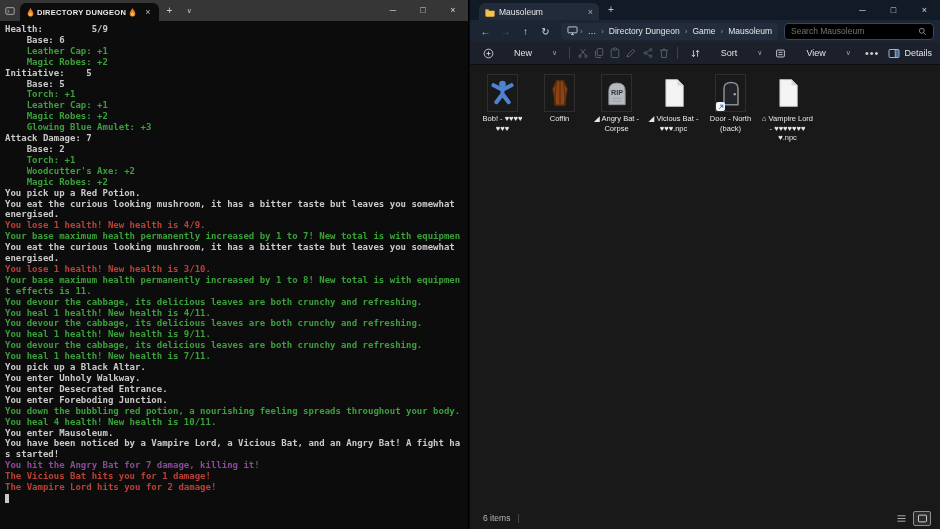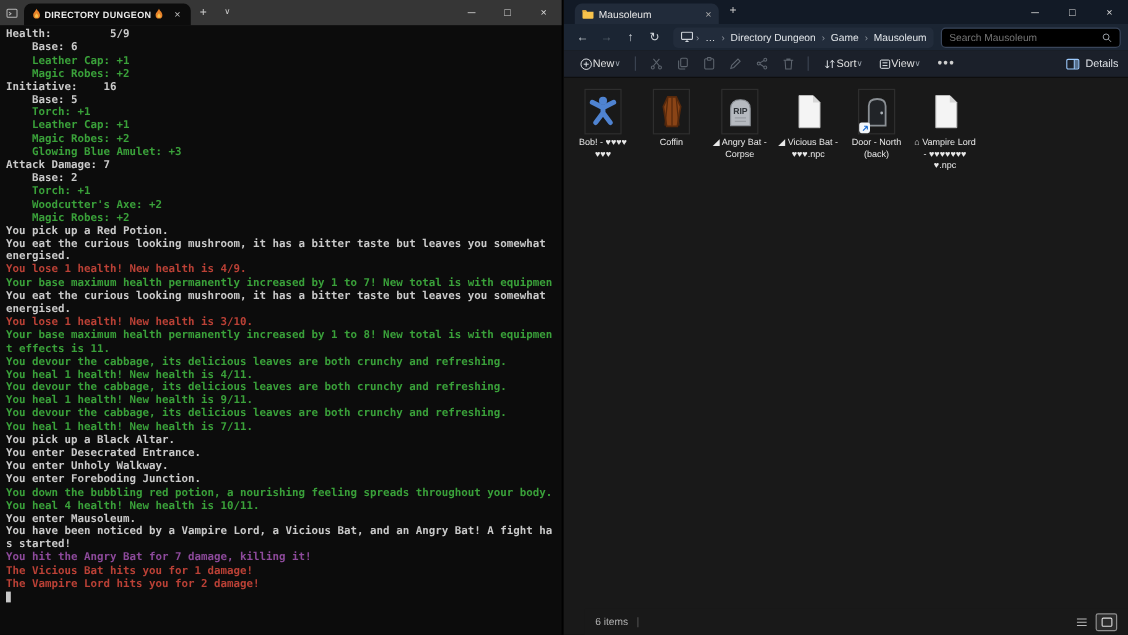--- a/index.html
+++ b/index.html
@@ -43,40 +43,40 @@
                   padding:0 6px; height:17px; flex:1; margin:0 5px; overflow:hidden; }
   .e-crumb { color:#e2e6ea; font-size:8.5px; padding:0 3px; white-space:nowrap; }
   .e-crumb-sep { color:#8a929c; font-size:8px; padding:0 1px; }
   .e-search { width:150px; height:17px; background:#000000; border:1px solid #39455a;
               border-radius:4px; display:flex; align-items:center; padding:0 6px; gap:4px; }
   .e-search input { flex:1; background:transparent; border:none; outline:none;
                     color:#a7b0bc; font-size:8.5px; font-family:inherit; min-width:0; }
 
   .e-commandbar { height:23px; background:#1b202a; display:flex; align-items:center;
                   padding:0 8px; gap:3px; border-bottom:1px solid #0e0e0e; }
-  .e-cmd { display:flex; align-items:center; gap:0; color:#e0e0e0; font-size:9px;
+  .e-cmd { display:flex; align-items:center; gap:20px; color:#e0e0e0; font-size:9px;
            padding:0 5px; height:19px; border-radius:3px; white-space:nowrap;text-align:right; }
   .e-chev { font-size:7px; color:#9aa3ad; }
   .e-cmd-icon { width:19px; height:19px; display:flex; align-items:center; justify-content:center; }
   .e-sep { width:1px; height:12px; background:#3a4250; margin:0 4px; }
   .e-more { color:#cfcfcf; font-size:11px; padding:0 6px; letter-spacing:1px; }
   .e-details-btn { margin-left:auto; display:flex; align-items:center; gap:4px; color:#dfe3e8; font-size:9px; }
 
   .e-content { height:442px; padding:6px 4px; display:flex; align-items:flex-start; }
   .file-item { width:57px; display:flex; flex-direction:column; align-items:center; gap:2px;
                padding:3px 0; border-radius:3px; }
   .file-icon { width:31px; height:38px; position:relative; display:flex;
                align-items:center; justify-content:center; }
   .file-icon.framed { border:1px solid #2e2e2e; }
   .badge { position:absolute; left:0; bottom:0; width:9px; height:9px; background:#f2f6fa;
            border-radius:2px; display:flex; align-items:center; justify-content:center; }
   .file-label { width:57px; color:#e8e8e8; font-size:7.5px; line-height:9.5px;
                 text-align:center; white-space:pre-line; }
 
-  .e-statusbar { position:absolute; left:17px; right:0; bottom:0; height:22px; display:flex;
+  .e-statusbar { position:absolute; left:4px; right:0; bottom:0; height:22px; display:flex;
                  align-items:center; padding:0 9px; gap:7px; background:#191919; }
   .e-status-text { color:#b4b4b4; font-size:8.5px; }
   .e-status-sep { color:#5a5a5a; font-size:9px; }
   .e-viewbtns { margin-left:auto; display:flex; gap:3px; }
   .e-viewbtn { width:18px; height:15px; display:flex; align-items:center; justify-content:center;
                border:1px solid transparent; border-radius:2px; }
   .e-viewbtn.active { border-color:#8f8f8f; background:#2b2b2b; }
 </style>
 </head>
 <body>
@@ -111,21 +111,21 @@
     <span class="t-winbtn">─</span>
     <span class="t-winbtn">□</span>
     <span class="t-winbtn">×</span>
   </div>
   <div class="t-body">
     <div>
         <div class="tl tw">Health:         5/9</div>
         <div class="tl tw">    Base: 6</div>
         <div class="tl tg">    Leather Cap: +1</div>
         <div class="tl tg">    Magic Robes: +2</div>
-        <div class="tl tw">Initiative:    16</div>
+        <div class="tl tw">Initiative:    5</div>
         <div class="tl tw">    Base: 5</div>
         <div class="tl tg">    Torch: +1</div>
         <div class="tl tg">    Leather Cap: +1</div>
         <div class="tl tg">    Magic Robes: +2</div>
         <div class="tl tg">    Glowing Blue Amulet: +3</div>
         <div class="tl tw">Attack Damage: 7</div>
         <div class="tl tw">    Base: 2</div>
         <div class="tl tg">    Torch: +1</div>
         <div class="tl tg">    Woodcutter's Axe: +2</div>
         <div class="tl tg">    Magic Robes: +2</div>
@@ -139,22 +139,22 @@
         <div class="tl tr">You lose 1 health! New health is 3/10.</div>
         <div class="tl tg">Your base maximum health permanently increased by 1 to 8! New total is with equipmen</div>
         <div class="tl tg">t effects is 11.</div>
         <div class="tl tg">You devour the cabbage, its delicious leaves are both crunchy and refreshing.</div>
         <div class="tl tg">You heal 1 health! New health is 4/11.</div>
         <div class="tl tg">You devour the cabbage, its delicious leaves are both crunchy and refreshing.</div>
         <div class="tl tg">You heal 1 health! New health is 9/11.</div>
         <div class="tl tg">You devour the cabbage, its delicious leaves are both crunchy and refreshing.</div>
         <div class="tl tg">You heal 1 health! New health is 7/11.</div>
         <div class="tl tw">You pick up a Black Altar.</div>
+        <div class="tl tw">You enter Unholy Walkway.</div>
         <div class="tl tw">You enter Desecrated Entrance.</div>
-        <div class="tl tw">You enter Unholy Walkway.</div>
         <div class="tl tw">You enter Foreboding Junction.</div>
         <div class="tl tg">You down the bubbling red potion, a nourishing feeling spreads throughout your body.</div>
         <div class="tl tg">You heal 4 health! New health is 10/11.</div>
         <div class="tl tw">You enter Mausoleum.</div>
         <div class="tl tw">You have been noticed by a Vampire Lord, a Vicious Bat, and an Angry Bat! A fight ha</div>
         <div class="tl tw">s started!</div>
         <div class="tl tp">You hit the Angry Bat for 7 damage, killing it!</div>
         <div class="tl tr">The Vicious Bat hits you for 1 damage!</div>
         <div class="tl tr">The Vampire Lord hits you for 2 damage!</div>
       </div>

